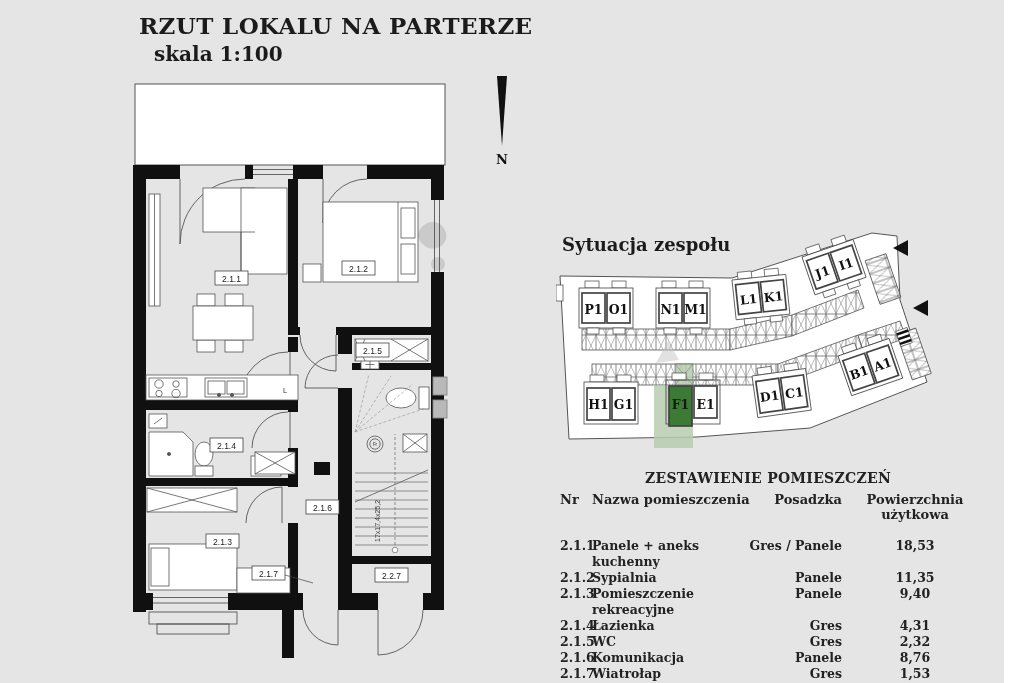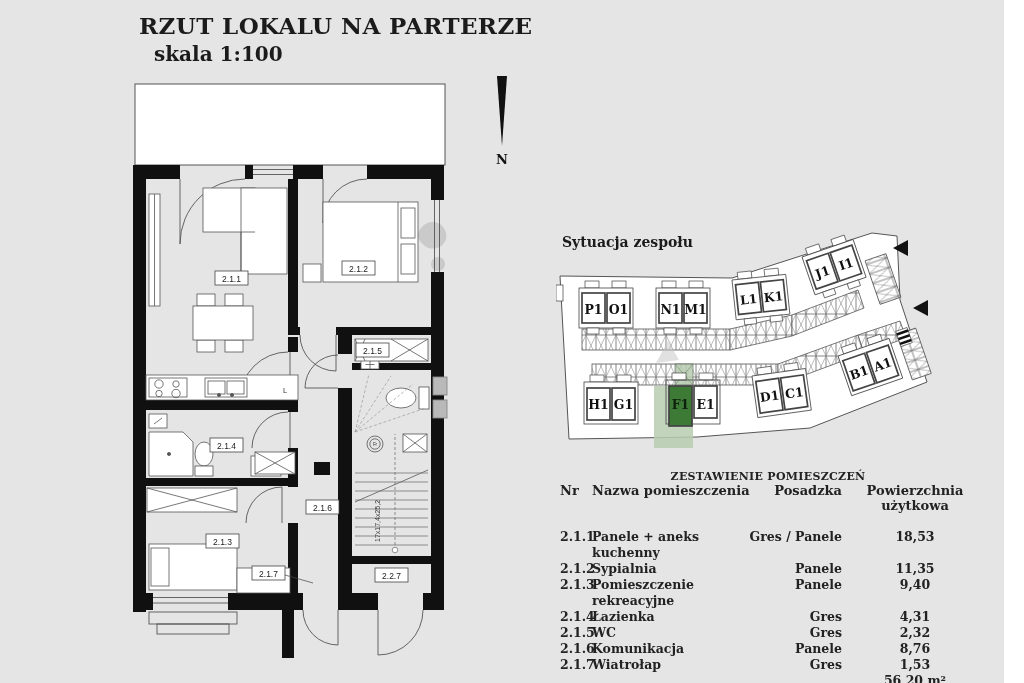--- a/index.html
+++ b/index.html
@@ -1,27 +1,27 @@
 <!DOCTYPE html>
 <html><head>
 <meta charset="utf-8">
 <style>
   html,body{margin:0;padding:0;background:#fff;}
   #page{position:relative;width:1004px;height:683px;background:#e5e5e5;overflow:hidden;
         font-family:"DejaVu Serif",serif;color:#1b1b1b;}
   .title{position:absolute;left:139px;top:12px;font-size:23px;font-weight:700;letter-spacing:.4px;}
   .scale{position:absolute;left:154px;top:42px;font-size:20px;font-weight:700;}
-  .site-heading{position:absolute;left:562px;top:234px;font-size:14px;font-weight:700;}
+  .site-heading{position:absolute;left:562px;top:234px;font-size:18px;font-weight:700;}
   #north{position:absolute;left:489px;top:74px;}
   #plan{position:absolute;left:133px;top:82px;}
   #site{position:absolute;left:556px;top:230px;}
   .tbl{position:absolute;left:548px;top:470px;width:440px;font-weight:700;color:#222;}
-  .tbl-title{text-align:center;font-size:11px;letter-spacing:.3px;}
+  .tbl-title{text-align:center;font-size:14px;letter-spacing:.3px;}
   .grid{display:grid;grid-template-columns:44px 150px 100px 146px;}
-  .hdr{margin-top:0;font-size:13px;}
+  .hdr{margin-top:6px;font-size:13px;}
   .rows{margin-top:16px;}
   .row{font-size:12.5px;line-height:16px;}
   .c-nr{padding-left:12px;}
   .c-floor{text-align:right;}
   .c-area{text-align:center;}
   .hdr .c-name{white-space:nowrap;}
   svg text{font-family:"Liberation Sans",sans-serif;}
   svg text.serif{font-family:"DejaVu Serif",serif;font-weight:700;}
 </style>
 </head>

